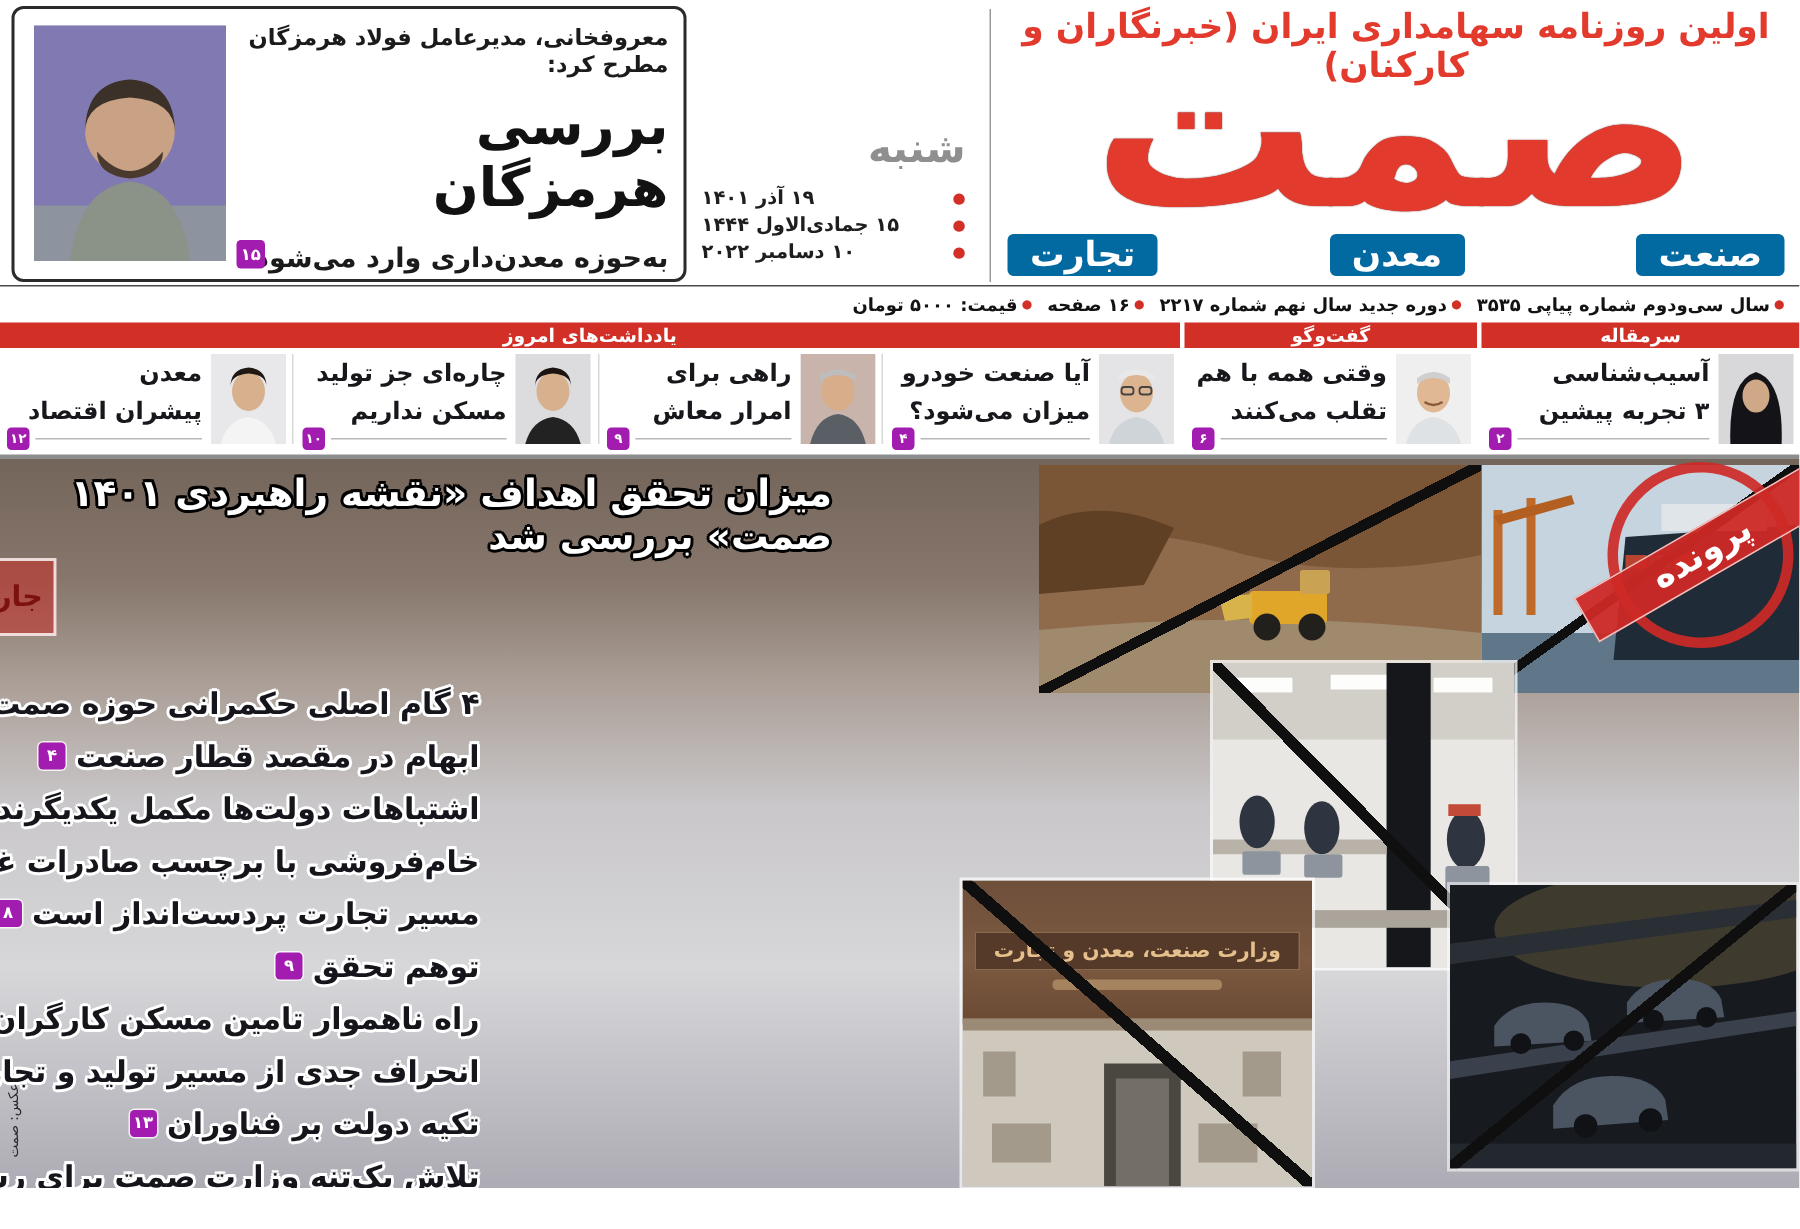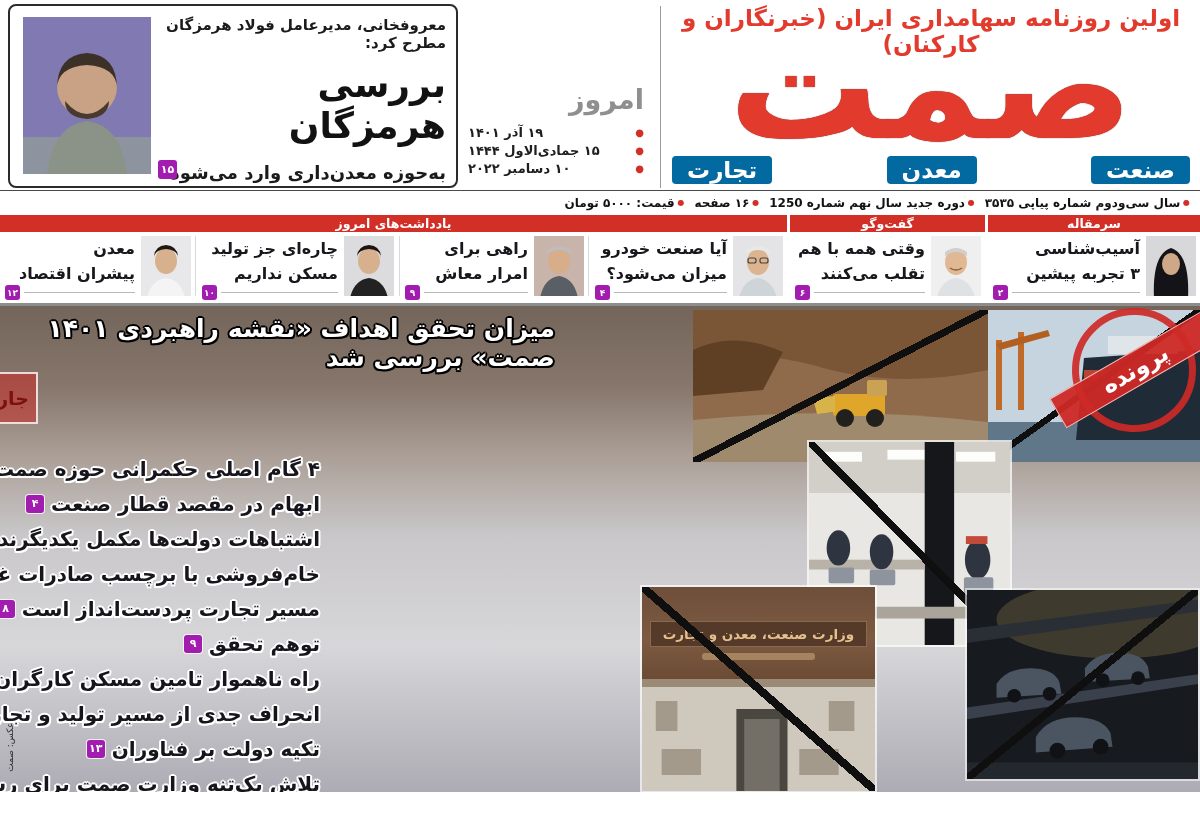--- a/index.html
+++ b/index.html
@@ -124,39 +124,39 @@
   <div class="abs logo-wrap">
     <div class="logo-big">صمت</div>
     <div class="logo-words">
       <span class="logo-word">صنعت</span>
       <span class="logo-word">معدن</span>
       <span class="logo-word">تجارت</span>
     </div>
   </div>
 
   <div class="abs date-block">
-    <div class="weekday">امروز</div>
+    <div class="weekday">شنبه</div>
     <div class="date-line">
       <span class="dot">●</span>
       <span class="txt">۱۹ آذر ۱۴۰۱</span>
     </div>
     <div class="date-line">
       <span class="dot">●</span>
       <span class="txt">۱۵ جمادی‌الاول ۱۴۴۴</span>
     </div>
     <div class="date-line">
       <span class="dot">●</span>
       <span class="txt">۱۰ دسامبر ۲۰۲۲</span>
     </div>
   </div>
 
   <div class="abs info-bar">
     <span class="issue">
       <span class="item">سال سی‌ودوم شماره پیاپی ۳۵۳۵</span>
-      <span class="item">دوره جدید سال نهم شماره 1250</span>
+      <span class="item">دوره جدید سال نهم شماره ۲۲۱۷</span>
       <span class="item">۱۶ صفحه</span>
       <span class="item">قیمت: ۵۰۰۰ تومان</span>
     </span>
   </div>
 
   <div class="abs secbar" style="left:988px;width:212px;">سرمقاله</div>
   <div class="abs secbar" style="left:790px;width:195px;">گفت‌وگو</div>
   <div class="abs secbar" style="left:0;width:787px;">یادداشت‌های امروز</div>
 
   <div class="abs colitem" style="left:988px;width:212px;">

